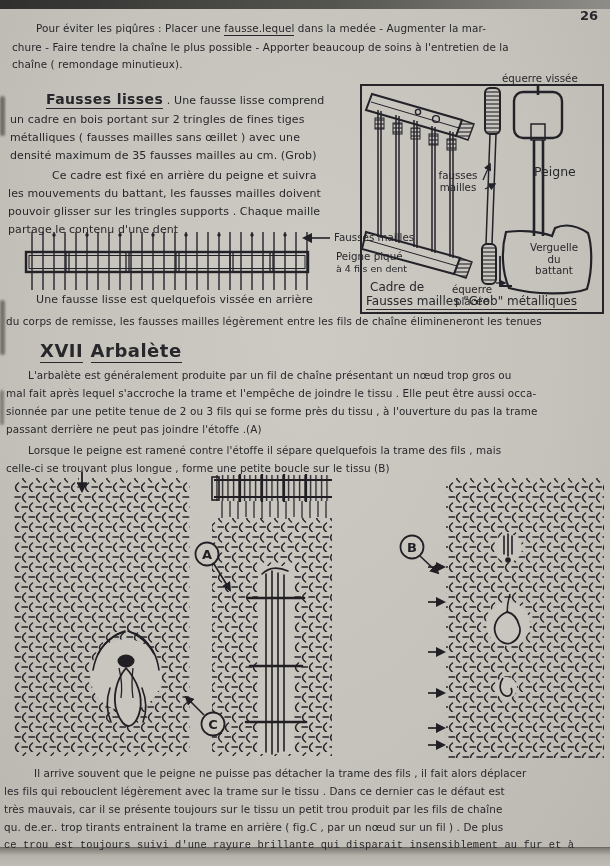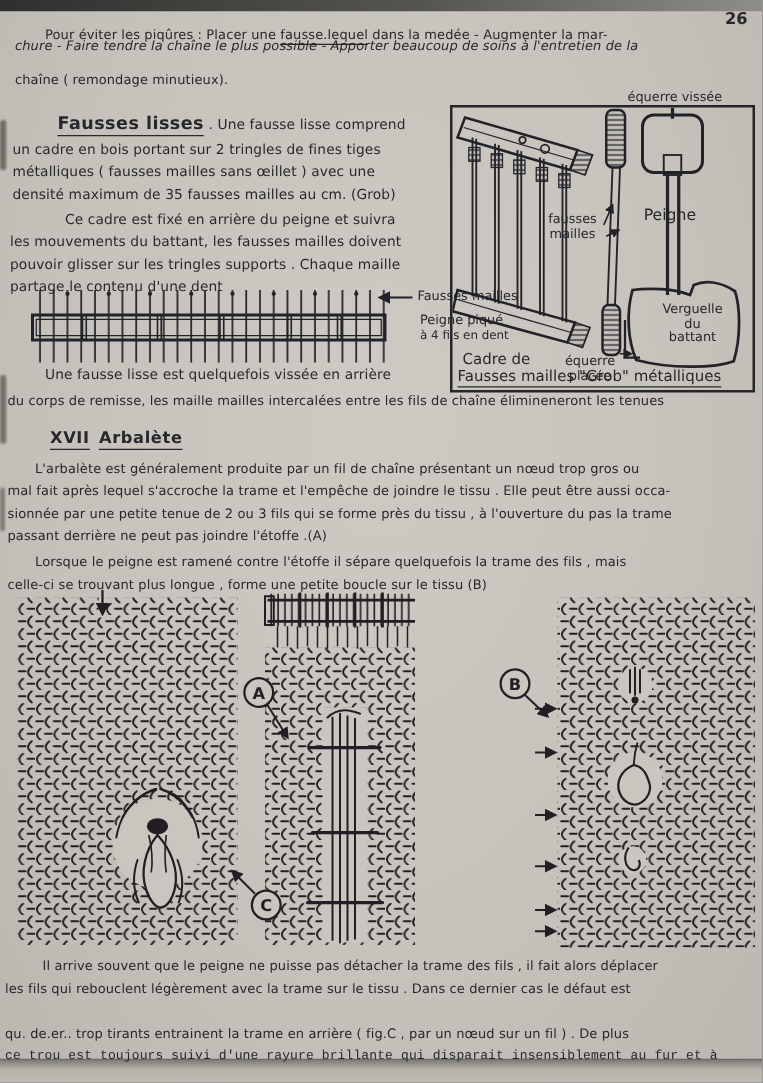--- a/index.html
+++ b/index.html
@@ -7,21 +7,21 @@
     position:relative; width:610px; height:866px; overflow:hidden;
     background:
       radial-gradient(ellipse at 50% 38%, #cdcac3 0%, #c6c3bc 55%, #bab7b0 100%);
     font-family:"DejaVu Sans", sans-serif;
     color:#28272b;
   }
   .ln{position:absolute; white-space:nowrap; font-size:10.4px; letter-spacing:.1px; line-height:14px;}
   .col{font-size:11px;}
   .u{border-bottom:1.4px solid #28272b; padding-bottom:1px;}
   .h1{font-size:14px; font-weight:bold; letter-spacing:.4px;}
-  .h2{font-size:13px; font-weight:bold; letter-spacing:.5px;}
+  .h2{font-size:18px; font-weight:bold; letter-spacing:.5px;}
   .figlabel{position:absolute; white-space:nowrap; font-size:10.3px; line-height:11.5px;}
   .center{text-align:center; white-space:normal;}
   #pageno{position:absolute; top:8px; right:12px; font-size:13px; font-weight:bold;}
   .edge{position:absolute; pointer-events:none;}
   #grob-box{position:absolute; left:360px; top:84px; width:240px; height:226px; border:2px solid #26252a;}
   svg text{font-family:"DejaVu Sans",sans-serif;}
 </style>
 </head>
 <body>
 
@@ -31,21 +31,21 @@
   <div class="edge" style="left:0;top:96px;width:5px;height:40px;background:#56534d;border-radius:3px;filter:blur(1px);opacity:.75;"></div>
   <div class="edge" style="left:0;top:300px;width:5px;height:55px;background:#56534d;border-radius:3px;filter:blur(1px);opacity:.7;"></div>
   <div class="edge" style="left:0;top:390px;width:4px;height:35px;background:#56534d;border-radius:3px;filter:blur(1px);opacity:.6;"></div>
   <div class="edge" style="left:0;top:847px;width:610px;height:19px;background:linear-gradient(#7d7b75,#b5b2ab 40%,#c0bdb6);border-top:1px solid #6b6963;"></div>
 
   <div id="pageno">26</div>
 
   <div class="ln" style="left:36px;top:21px;">
     <span>Pour éviter les piqûres : Placer une </span><span class="u">fausse.lequel</span><span> dans la medée - Augmenter la mar-</span>
   </div>
-  <div class="ln" style="left:12px;top:30px;font-style:italic;">chure - Faire tendre la chaîne le plus possible - Apporter beaucoup de soins à l'entretien de la</div>
+  <div class="ln" style="left:12px;top:40px;">chure - Faire tendre la chaîne le plus possible - Apporter beaucoup de soins à l'entretien de la</div>
   <div class="ln" style="left:12px;top:57px;">chaîne ( remondage minutieux).</div>
 
   <div class="ln col" style="left:46px;top:92px;">
     <span class="h1 u">Fausses lisses</span><span> . Une fausse lisse comprend</span>
   </div>
   <div class="ln col" style="left:10px;top:113px;">un cadre en bois portant sur 2 tringles de fines tiges</div>
   <div class="ln col" style="left:10px;top:131px;">métalliques ( fausses mailles sans œillet ) avec une</div>
   <div class="ln col" style="left:10px;top:149px;">densité maximum de 35 fausses mailles au cm. (Grob)</div>
   <div class="ln col" style="left:28px;top:169px;margin-left:24px;">Ce cadre est fixé en arrière du peigne et suivra</div>
   <div class="ln col" style="left:8px;top:187px;">les mouvements du battant, les fausses mailles doivent</div>
@@ -77,21 +77,21 @@
       <rect x="23" y="27.5" width="276" height="13" stroke-width="1"></rect>
       <path d="M60 24 V44 M63 24 V44 M120 24 V44 M123 24 V44 M170 24 V44 M173 24 V44 M224 24 V44 M227 24 V44 M264 24 V44 M267 24 V44" stroke-width="1.3"></path>
     </g>
     <line x1="324" y1="10" x2="298" y2="10" stroke="#232229" stroke-width="1.6" marker-end="url(#arr1)"></line>
   </svg>
   <div class="figlabel" style="left:334px;top:232px;">Fausses mailles</div>
   <div class="figlabel" style="left:336px;top:251px;">Peigne piqué</div>
   <div class="figlabel" style="left:336px;top:263px;font-size:9.5px;">à 4 fils en dent</div>
 
   <div class="ln col" style="left:36px;top:293px;">Une fausse lisse est quelquefois vissée en arrière</div>
-  <div class="ln" style="left:6px;top:314px;">du corps de remisse, les maille mailles intercalées entre les fils de chaîne élimineneront les tenues</div>
+  <div class="ln" style="left:6px;top:314px;">du corps de remisse, les fausses mailles légèrement entre les fils de chaîne élimineneront les tenues</div>
 
   <div id="grob-box">
     <svg width="238" height="224" viewBox="0 0 238 224" style="position:absolute;left:0;top:0;">
       <defs>
         <pattern id="hh" width="8" height="4" patternUnits="userSpaceOnUse">
           <path d="M0 2 H8" stroke="#232229" stroke-width="1.1"></path>
         </pattern>
         <marker id="arr2" viewBox="0 0 10 10" refX="8" refY="5" markerWidth="6" markerHeight="6" orient="auto">
           <path d="M0 0 L10 5 L0 10 z" fill="#232229"></path>
         </marker>
@@ -138,21 +138,21 @@
         <rect x="169" y="38" width="14" height="16" stroke-width="1.5"></rect>
         <path d="M172 54 V150 M181 54 V150" stroke-width="2.6"></path>
         <path d="M144 146 c-5 18 -4 40 3 56 c26 7 62 7 78 1 c6 -20 5 -44 1 -56 c-12 -8 -24 -9 -33 -5 l-3 8 c-13 -5 -32 -6 -46 -4 z" stroke-width="2.2"></path>
       </g>
     </svg>
     <div class="figlabel" style="left:140px;top:-13px;">équerre vissée</div>
     <div class="figlabel center" style="left:72px;top:84px;width:48px;">
       <div>fausses</div>
       <div>mailles</div>
     </div>
-    <div class="figlabel" style="left:153px;top:80px;font-size:12.5px;">Peigne</div>
+    <div class="figlabel" style="left:172px;top:80px;font-size:12.5px;">Peigne</div>
     <div class="figlabel center" style="left:156px;top:156px;width:72px;">
       <div>Verguelle</div>
       <div>du</div>
       <div>battant</div>
     </div>
     <div class="figlabel center" style="left:88px;top:198px;width:44px;">
       <div>équerre</div>
       <div>placée</div>
     </div>
     <div class="figlabel" style="left:8px;top:196px;font-size:12px;">Cadre de</div>
@@ -263,16 +263,17 @@
     </g>
     <g stroke="#211f24" fill="none">
       <circle cx="213" cy="252" r="11.5" stroke-width="1.8" fill="#c9c6bf"></circle>
       <line x1="204" y1="243" x2="186" y2="225" stroke-width="1.6" marker-end="url(#arr3)"></line>
       <text x="213" y="257" font-size="13" font-weight="bold" fill="#211f24" stroke="none" text-anchor="middle">C</text>
     </g>
   </svg>
 
   <div class="ln" style="left:34px;top:766px;">Il arrive souvent que le peigne ne puisse pas détacher la trame des fils , il fait alors déplacer</div>
   <div class="ln" style="left:4px;top:784px;">les fils qui rebouclent légèrement avec la trame sur le tissu . Dans ce dernier cas le défaut est</div>
+  <div class="ln" style="left:4px;top:802px;">très mauvais, car il se présente toujours sur le tissu un petit trou produit par les fils de chaîne</div>
   <div class="ln" style="left:4px;top:820px;">qu. de.er.. trop tirants entrainent la trame en arrière ( fig.C , par un nœud sur un fil ) . De plus</div>
   <div class="ln" style="left:4px;top:838px;font-family:Liberation Mono, monospace;">ce trou est toujours suivi d'une rayure brillante qui disparait insensiblement au fur et à</div>
 
 </div>
 
 </body></html>

